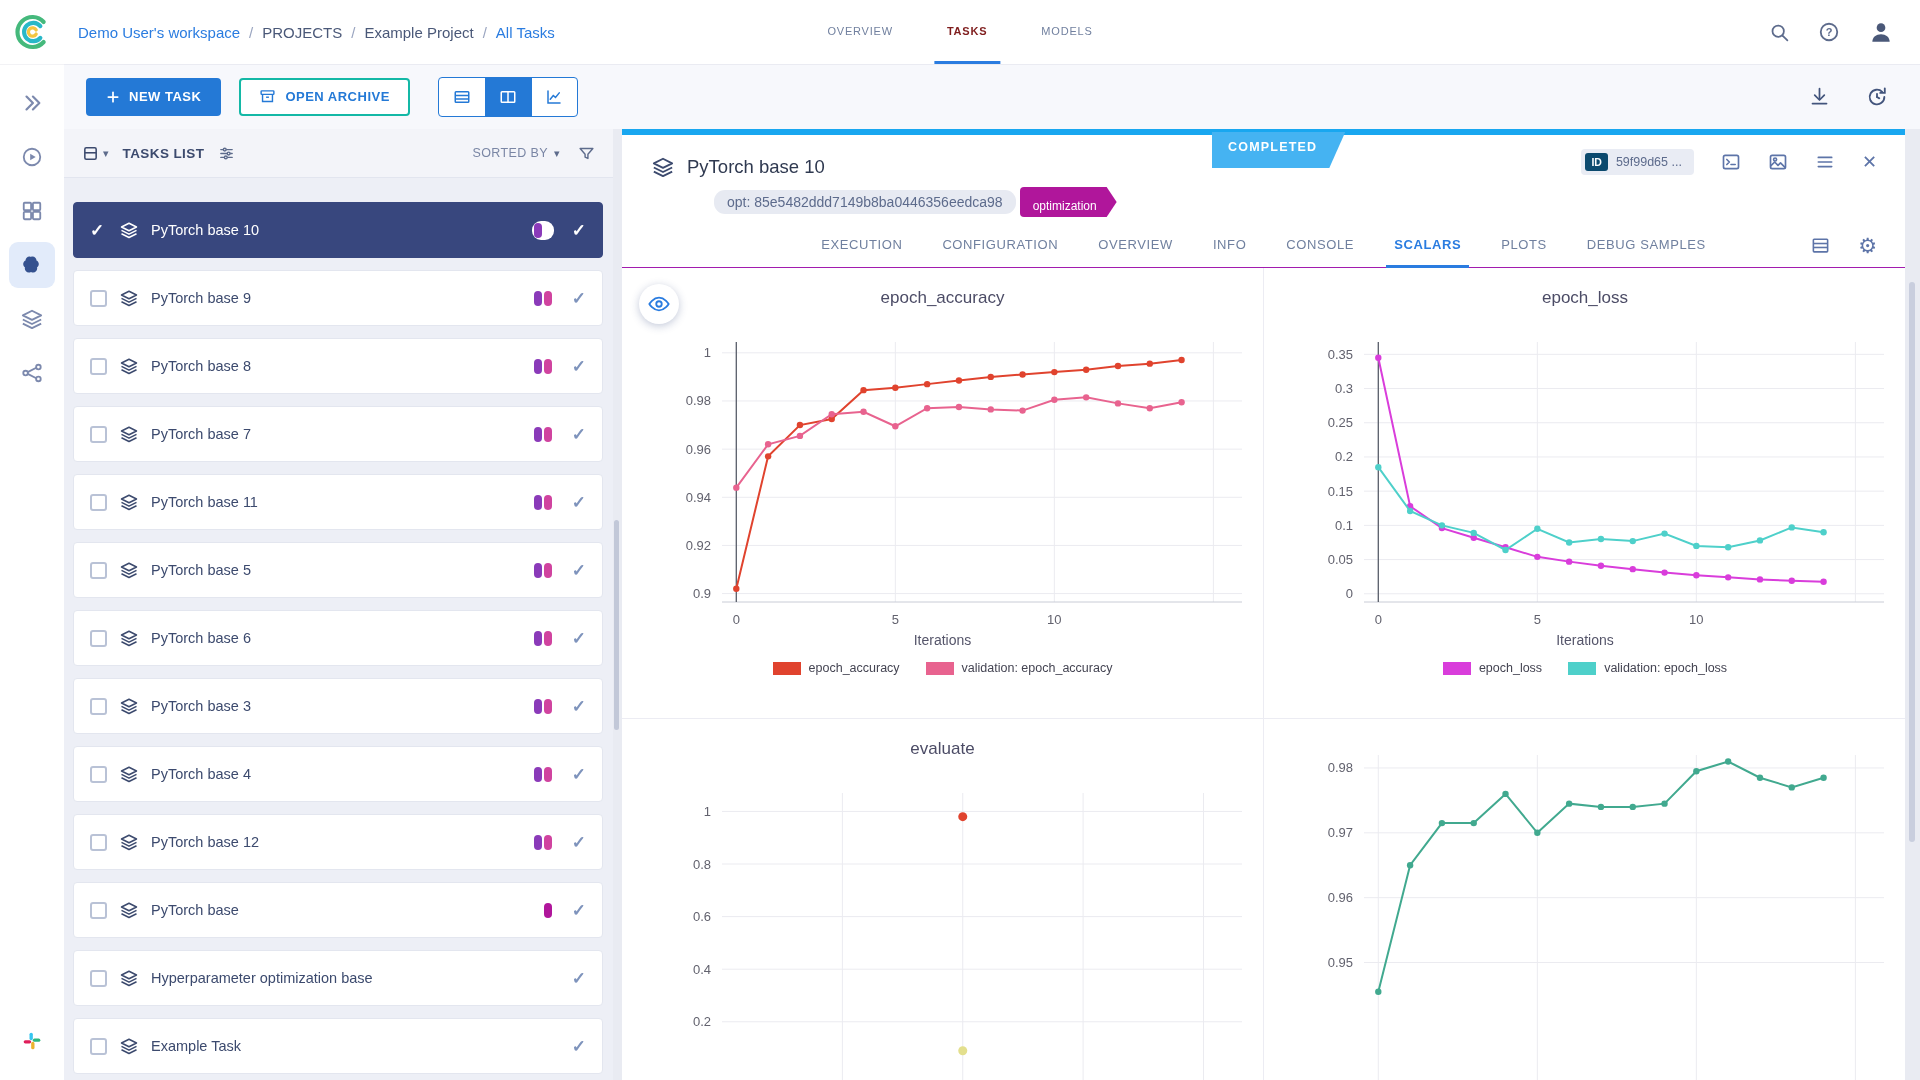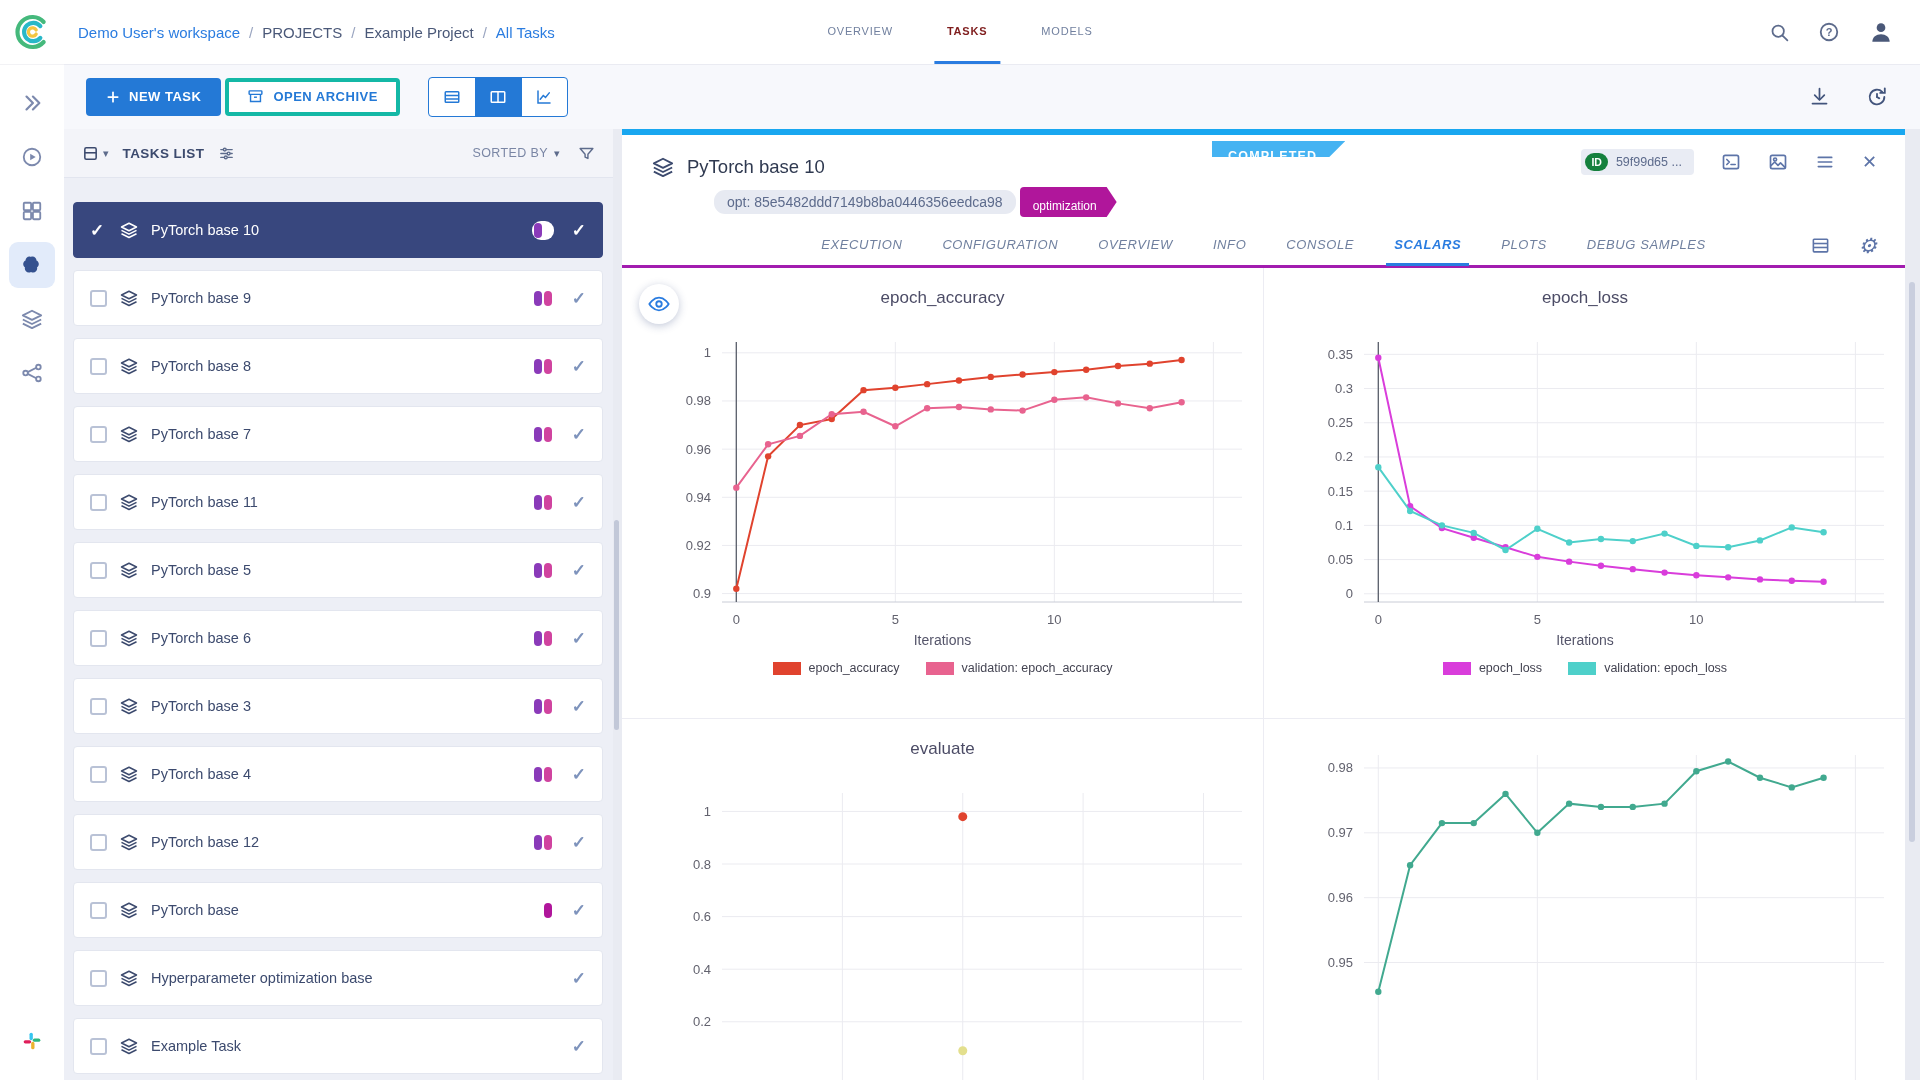--- a/index.html
+++ b/index.html
@@ -47,22 +47,22 @@
   
   .toolbar {
     position: absolute; left: 64px; top: 64px; right: 0; height: 65px;
     background: #f7f8fc; display: flex; align-items: center; padding-left: 22px;
   }
   .btn-primary {
     height: 38px; padding: 0 20px; background: #2479d6; color: #fff; border-radius: 4px;
     font-size: 13px; font-weight: bold; letter-spacing: .5px; display: flex; align-items: center; gap: 9px; cursor: pointer;
   }
   .btn-outline {
-    height: 38px; padding: 0 18px; margin-left: 4px; background: #fff; color: #2479d6;
-    border: 4px solid #14b8a6; border-radius: 4px; font-size: 13px; font-weight: bold; letter-spacing: .5px;
+    height: 38px; padding: 0 18px; margin-left: 18px; background: #fff; color: #2479d6;
+    border: 2px solid #14b8a6; border-radius: 4px; font-size: 13px; font-weight: bold; letter-spacing: .5px;
     display: flex; align-items: center; gap: 9px; cursor: pointer;
   }
   .seg-group { margin-left: 28px; display: flex; border: 1px solid #2479d6; border-radius: 4px; overflow: hidden; background: #fff; }
   .seg { width: 46px; height: 38px; display: flex; align-items: center; justify-content: center; color: #2479d6; cursor: pointer; }
   .seg + .seg { border-left: 1px solid #2479d6; }
   .seg.active { background: #2479d6; color: #fff; }
   .toolbar-right { margin-left: auto; display: flex; align-items: center; gap: 36px; padding-right: 32px; color: #42547c; }
 
   
   .tasks-panel {
@@ -99,43 +99,43 @@
   .list-scroll-thumb { position: absolute; left: 614px; top: 520px; width: 5px; height: 210px; background: #c2c8d8; border-radius: 3px; z-index: 40; }
   .page-scroll-thumb { position: absolute; left: 1909px; top: 282px; width: 6px; height: 560px; background: #c9ced e; background: #c9cede; border-radius: 3px; z-index: 40; }
 
   
   .detail-panel {
     position: absolute; left: 622px; top: 129px; right: 15px; bottom: 0;
     background: #fff; overflow: hidden; z-index: 10;
   }
   .detail-topbar { height: 6px; background: #19a7f0; }
   .status-badge {
-    position: absolute; top: 12px; left: 590px; height: 16px; line-height: 30px;
+    position: absolute; top: 3px; left: 590px; height: 36px; line-height: 30px;
     background: #45b3f2; color: #fff; font-size: 12.5px; font-weight: bold; letter-spacing: 1.2px;
     padding: 0 28px 0 16px; clip-path: polygon(0 0, 100% 0, calc(100% - 16px) 100%, 0 100%);
     z-index: 5;
   }
   .detail-head { display: flex; align-items: center; padding: 16px 28px 0 30px; position: relative; height: 48px; }
   .detail-title-icon { color: #3c4a6e; display: flex; }
   .detail-title { font-size: 18.5px; color: #2f3950; margin-left: 13px; font-weight: normal; }
   .head-actions { position: absolute; right: 28px; top: 14px; display: flex; align-items: center; gap: 27px; color: #5d74a8; }
   .id-pill { display: flex; align-items: center; gap: 8px; background: #e9ecf4; border-radius: 4px; padding: 4px 12px 4px 4px; cursor: pointer; }
-  .id-chip { background: #15803d; color: #fff; font-size: 10.5px; font-weight: bold; padding: 3px 6px; border-radius: 9px; }
+  .id-chip { background: #0c4a6e; color: #fff; font-size: 10.5px; font-weight: bold; padding: 3px 6px; border-radius: 3px; }
   .id-text { font-size: 12.5px; color: #5d6b8c; }
   .x-glyph { font-size: 18px; line-height: 1; color: #5d74a8; }
 
   .tags-row { display: flex; align-items: center; gap: 4px; padding: 7px 0 0 92px; height: 31px; }
   .tag-grey { background: #e7eaf2; color: #5d6b8c; font-size: 14px; padding: 4px 13px; border-radius: 11px; cursor: pointer; }
   .tag-arrow {
     background: #b0169b; color: #fff; font-size: 12px; padding: 12px 20px 4px 13px;
     clip-path: polygon(0 0, calc(100% - 10px) 0, 100% 50%, calc(100% - 10px) 100%, 0 100%);
     border-radius: 4px 0 0 4px; cursor: pointer;
   }
 
-  .detail-tabs-row { position: relative; margin-top: 9px; border-bottom: 3px solid #a21caf; height: 45px; font-style: italic; }
+  .detail-tabs-row { position: relative; margin-top: 9px; border-bottom: 1px solid #a21caf; height: 45px; }
   .dtab-strip { display: flex; justify-content: center; height: 100%; }
   .dtab { padding: 0 20px; line-height: 44px; font-size: 13px; letter-spacing: .6px; color: #70809f; cursor: pointer; position: relative; white-space: nowrap; }
   .dtab.active { color: #2a7ce0; font-weight: bold; }
   .dtab.active::after { content:""; position: absolute; left: 12px; right: 12px; bottom: -1px; height: 3px; background: #2a7ce0; }
   .tabs-icons { position: absolute; right: 28px; top: 0; height: 44px; display: flex; align-items: center; gap: 28px; color: #5d74a8; }
   .gear-glyph { font-size: 21px; line-height: 1; }
 
   
   .charts-area { position: relative; }
   .charts-grid { display: grid; grid-template-columns: 642px 642px; }

